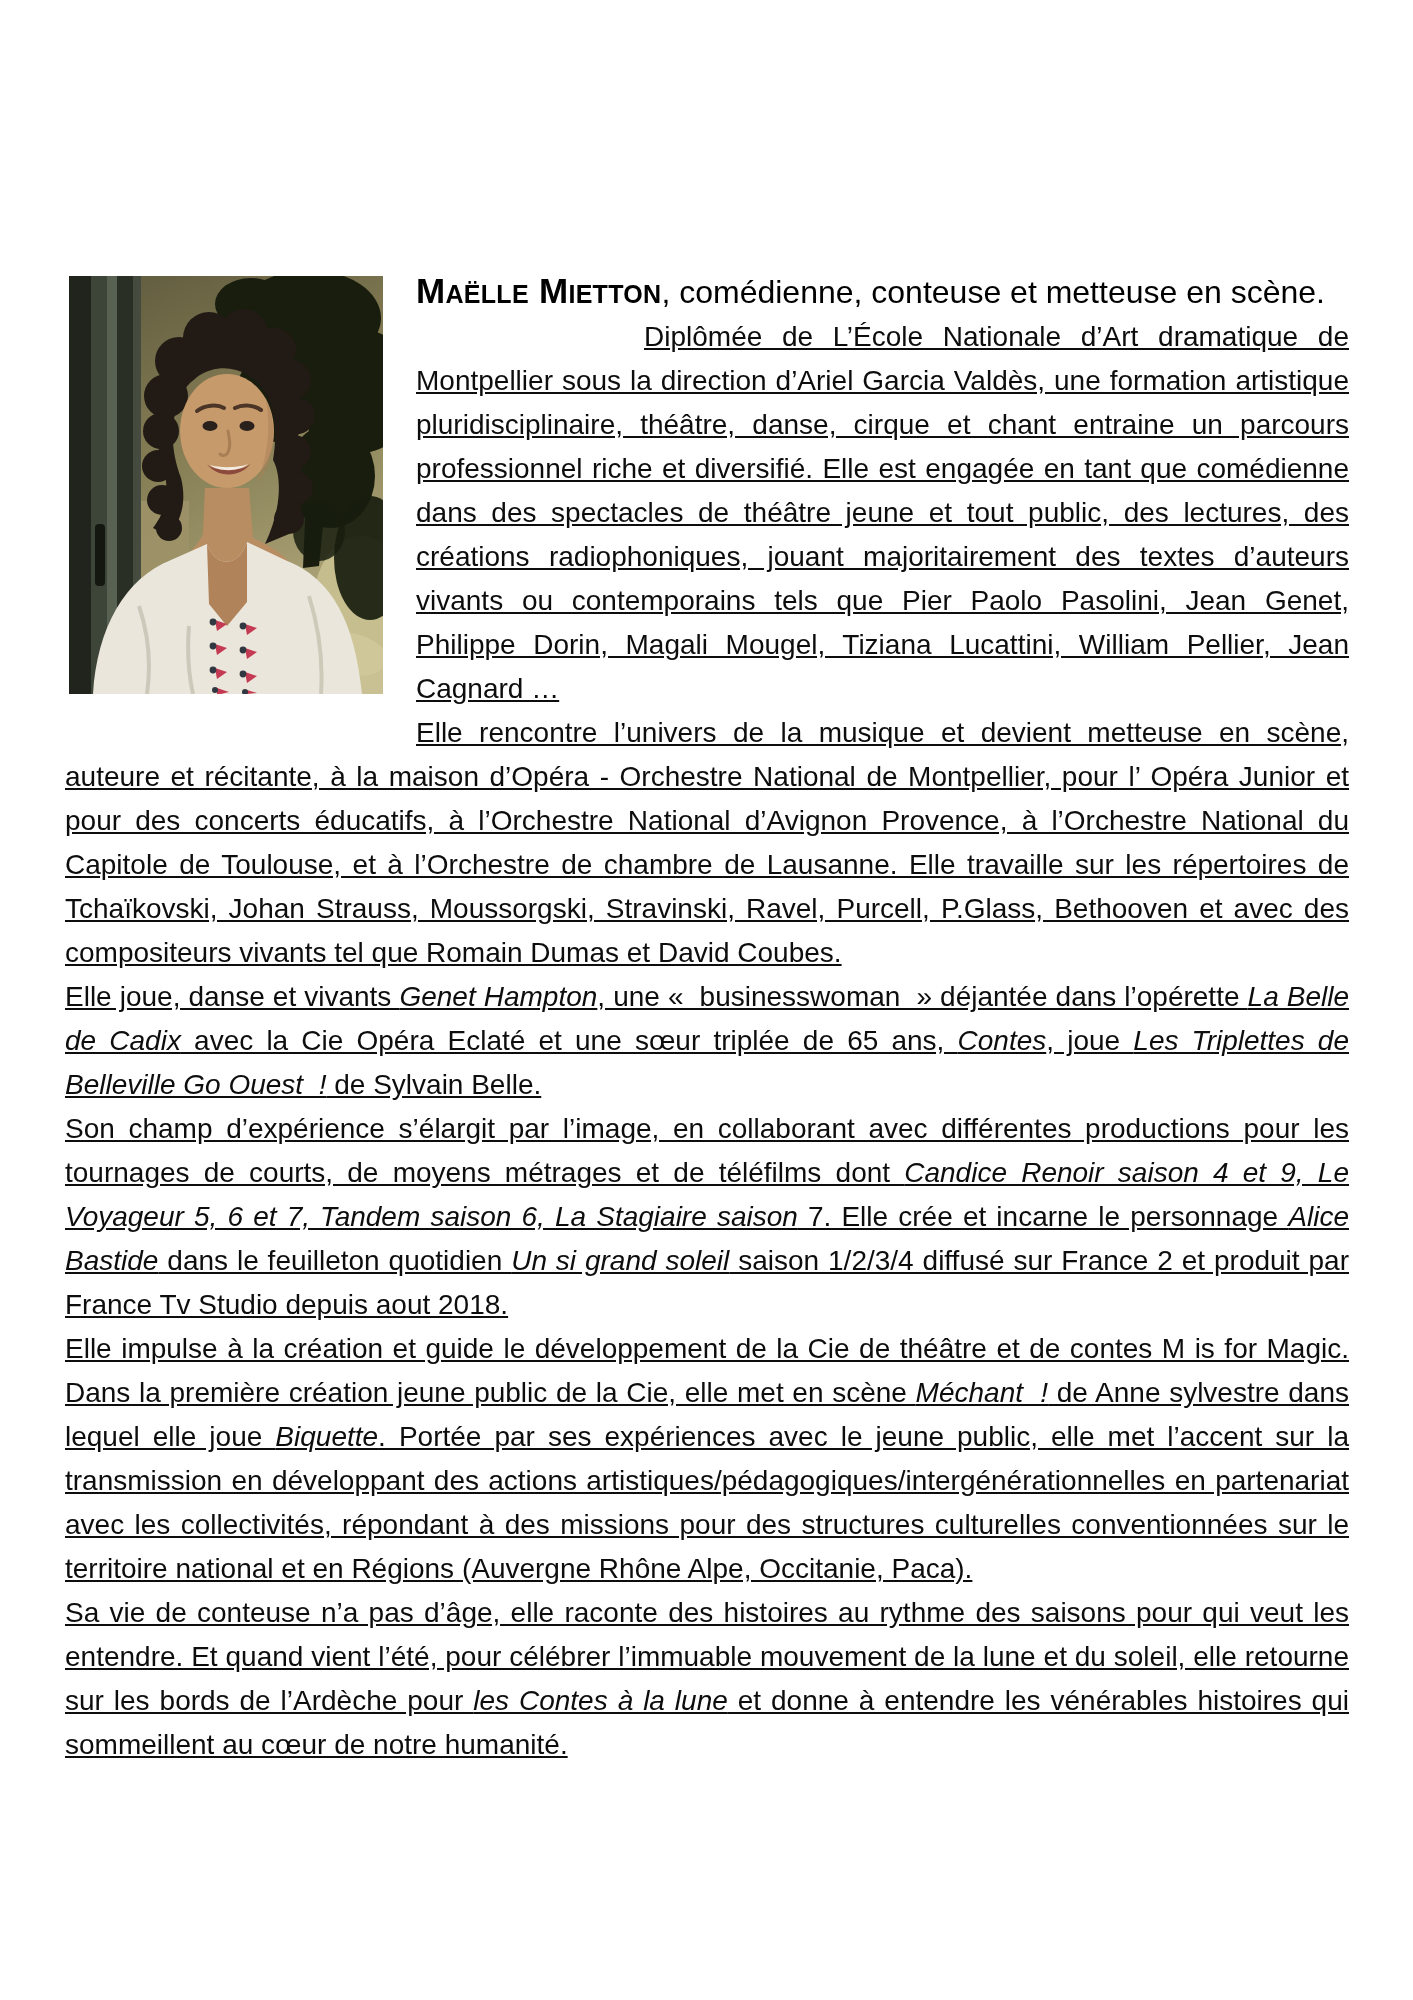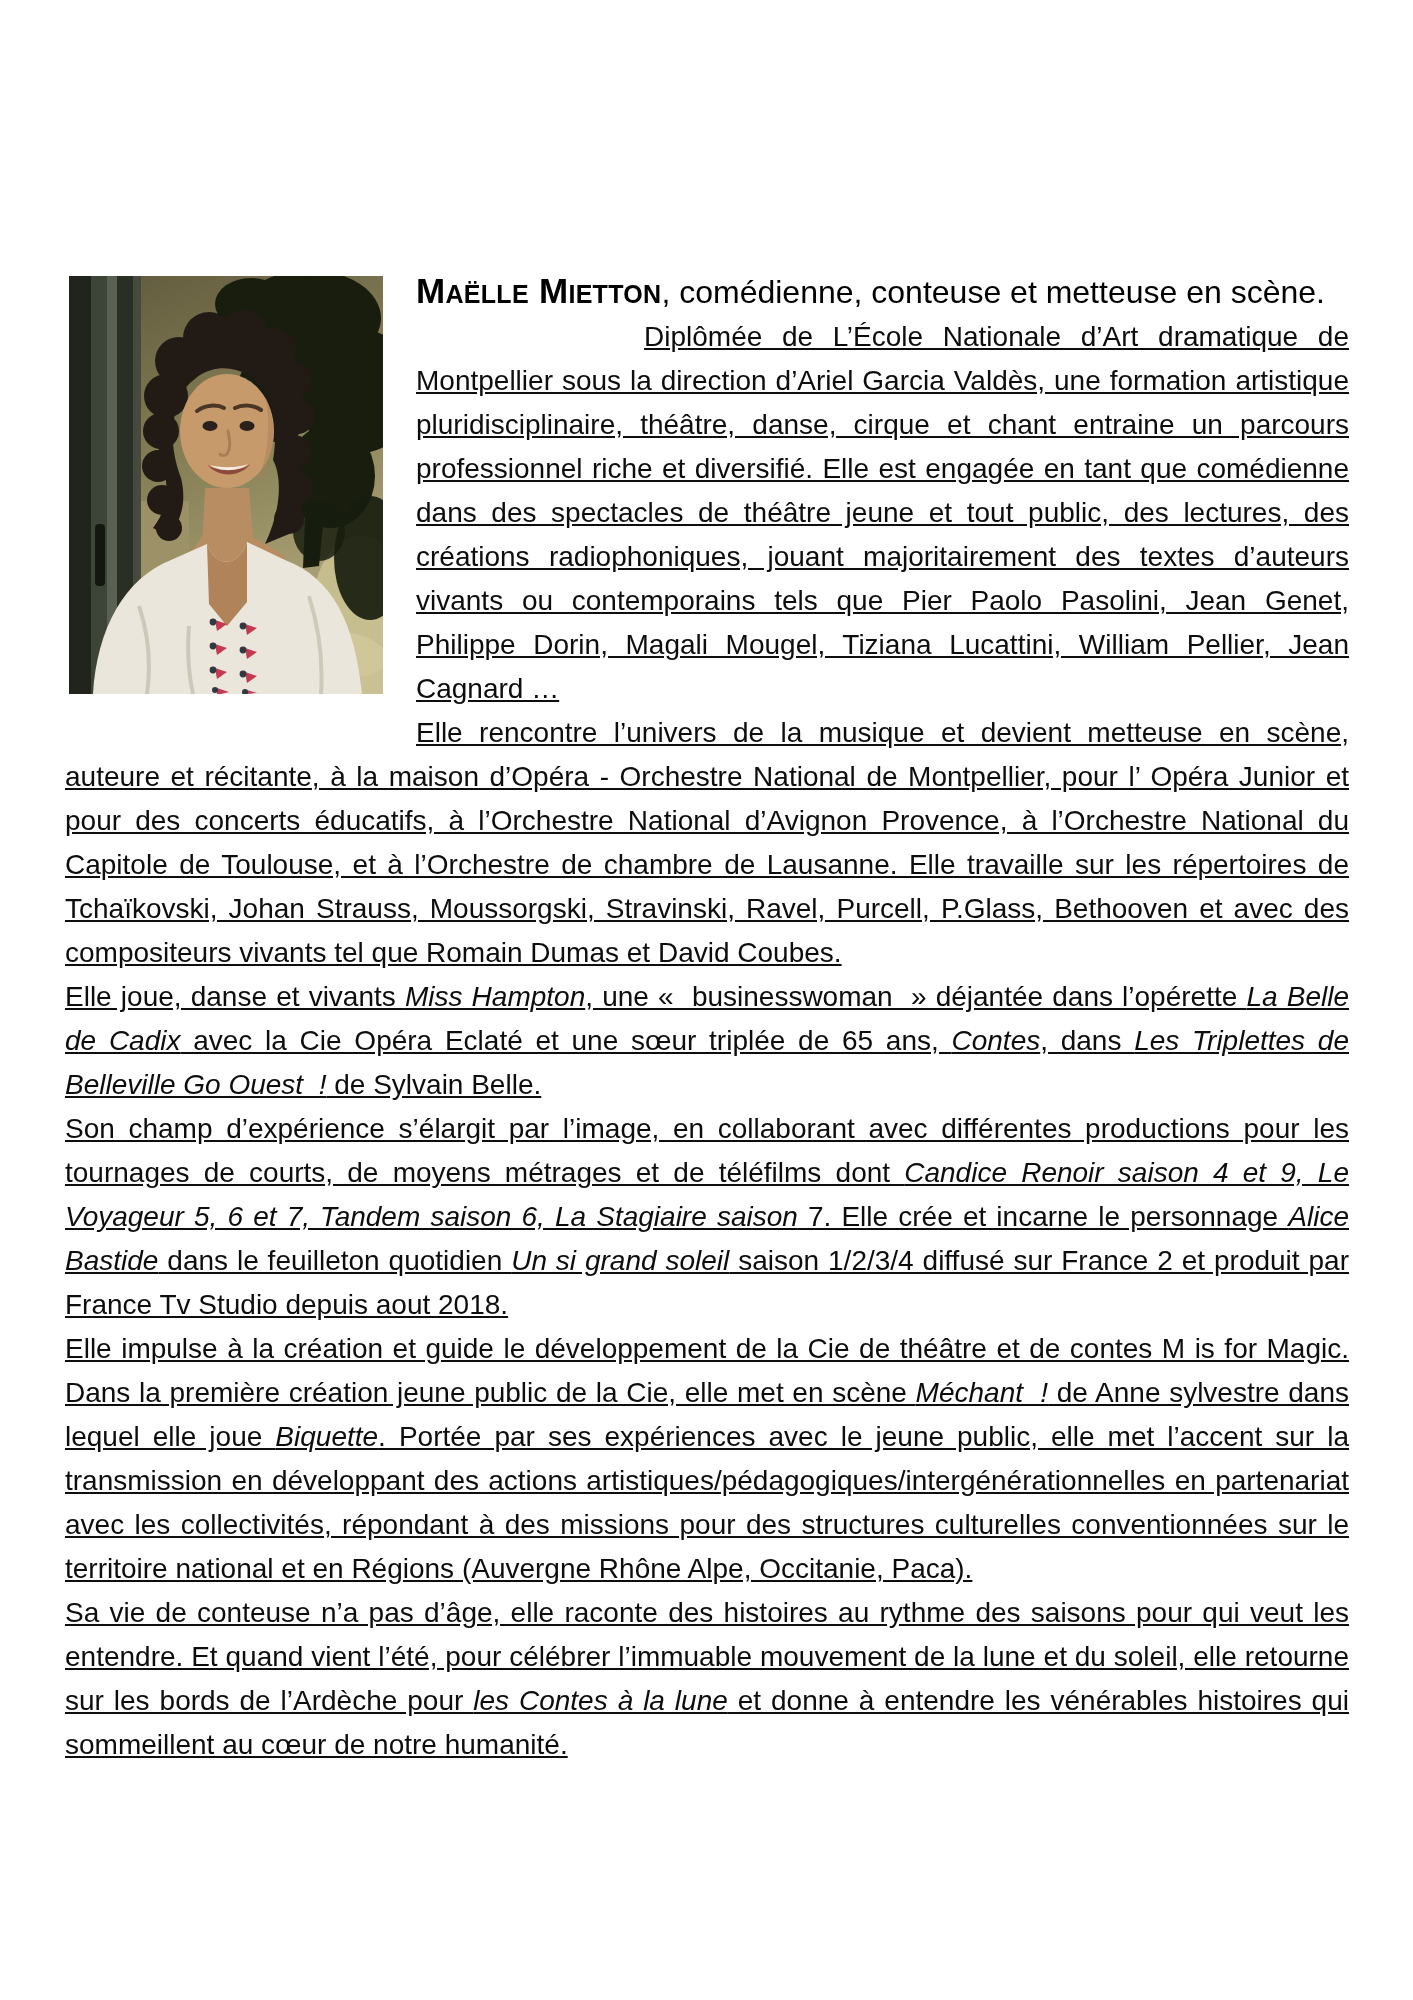--- a/index.html
+++ b/index.html
@@ -161,19 +161,19 @@
         </g>
       </g>
     </svg>
   </div>
 
   <h1 class="doc-title"><span class="title-name">Maëlle Mietton</span><span>, comédienne, conteuse et metteuse en scène.</span></h1>
 
   <p class="bio p-lead"><span>Diplômée de L’École Nationale d’Art dramatique de Montpellier sous la direction d’Ariel Garcia Valdès, une formation artistique pluridisciplinaire, théâtre, danse, cirque et chant entraine un parcours professionnel riche et diversifié. Elle est engagée en tant que comédienne dans des spectacles de théâtre jeune et tout public, des lectures, des créations radiophoniques, jouant majoritairement des textes d’auteurs vivants ou contemporains tels que Pier Paolo Pasolini, Jean Genet, Philippe Dorin, Magali Mougel, Tiziana Lucattini, William Pellier, Jean Cagnard …</span></p>
 
   <p class="bio block-2"><span>Elle rencontre l’univers de la musique et devient metteuse en scène, auteure et récitante, à la maison d’Opéra - Orchestre National de Montpellier, pour l’ Opéra Junior et pour des concerts éducatifs, à l’Orchestre National d’Avignon Provence, à l’Orchestre National du Capitole de Toulouse, et à l’Orchestre de chambre de Lausanne. Elle travaille sur les répertoires de Tchaïkovski, Johan Strauss, Moussorgski, Stravinski, Ravel, Purcell, P.Glass, Bethooven et avec des compositeurs vivants tel que Romain Dumas et David Coubes.</span></p>
-  <p class="bio"><span>Elle joue, danse et vivants </span><em>Miss Hampton</em><span>, une «&nbsp; businesswoman &nbsp;» déjantée dans l’opérette </span><em>La Belle de Cadix</em><span> avec la Cie Opéra Eclaté et une sœur triplée de 65 ans, </span><em>Contes</em><span>, dans </span><em>Les Triplettes de Belleville Go Ouest &nbsp;!</em><span> de Sylvain Belle.</span></p>
+  <p class="bio"><span>Elle joue, danse et vivants </span><em>Genet Hampton</em><span>, une «&nbsp; businesswoman &nbsp;» déjantée dans l’opérette </span><em>La Belle de Cadix</em><span> avec la Cie Opéra Eclaté et une sœur triplée de 65 ans, </span><em>Contes</em><span>, joue </span><em>Les Triplettes de Belleville Go Ouest &nbsp;!</em><span> de Sylvain Belle.</span></p>
   <p class="bio"><span>Son champ d’expérience s’élargit par l’image, en collaborant avec différentes productions pour les tournages de courts, de moyens métrages et de téléfilms dont </span><em>Candice Renoir saison 4 et 9, Le Voyageur 5, 6 et 7, Tandem saison 6, La Stagiaire saison</em><span> 7. Elle crée et incarne le personnage </span><em>Alice Bastide</em><span> dans le feuilleton quotidien </span><em>Un si grand soleil</em><span> saison 1/2/3/4 diffusé sur France 2 et produit par France Tv Studio depuis aout 2018.</span></p>
 
   <p class="bio p-impulse"><span>Elle impulse à la création et guide le développement de la Cie de théâtre et de contes M is for Magic. Dans la première création jeune public de la Cie, elle met en scène </span><em>Méchant &nbsp;!</em><span> de Anne sylvestre dans lequel elle joue </span><em>Biquette</em><span>. Portée par ses expériences avec le jeune public, elle met l’accent sur la transmission en développant des actions artistiques/pédagogiques/intergénérationnelles en partenariat avec les collectivités, répondant à des missions pour des structures culturelles conventionnées sur le territoire national et en Régions (Auvergne Rhône Alpe, Occitanie, Paca).</span></p>
   <p class="bio"><span>Sa vie de conteuse n’a pas d’âge, elle raconte des histoires au rythme des saisons pour qui veut les entendre. Et quand vient l’été, pour célébrer l’immuable mouvement de la lune et du soleil, elle retourne sur les bords de l’Ardèche pour </span><em>les Contes à la lune</em><span> et donne à entendre les vénérables histoires qui sommeillent au cœur de notre humanité.</span></p>
 
 </div>
 
 </body></html>

